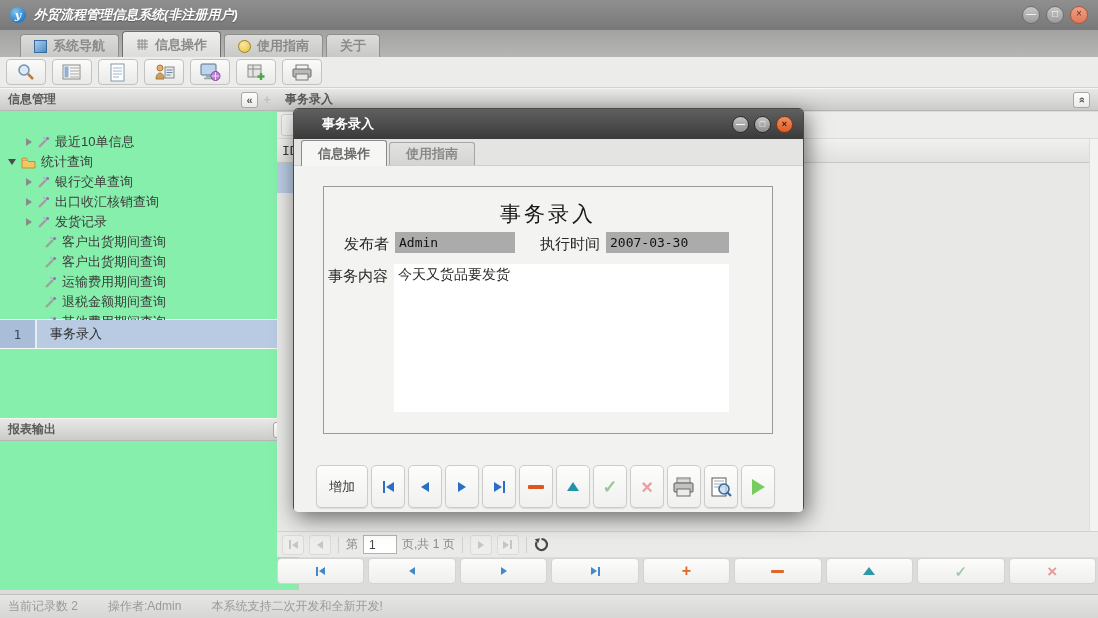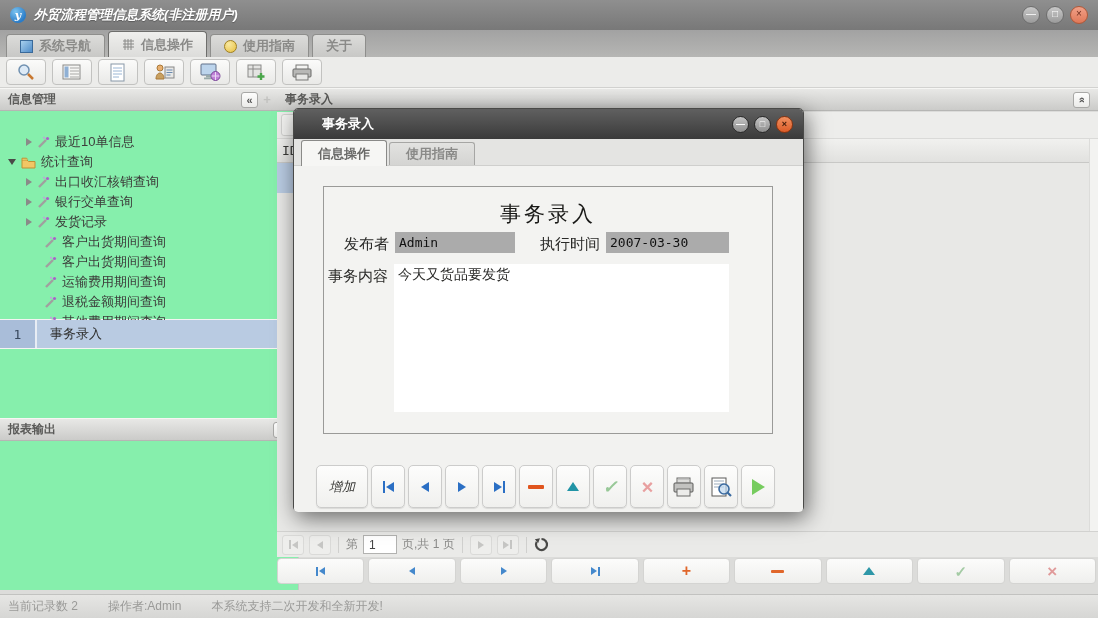--- a/index.html
+++ b/index.html
@@ -15,21 +15,21 @@
     color:#fff; font:italic bold 11px "DejaVu Serif", serif; display:flex; align-items:center; justify-content:center; }
   .win-title { color:#fff; font-weight:bold; font-size:13px; margin-left:8px; text-shadow:0 1px 1px rgba(0,0,0,.3);font-style:italic; }
   .winctl { margin-left:auto; display:flex; gap:6px; }
   .circ { width:18px; height:18px; border-radius:50%; border:1px solid #6e6e6e;
     background:linear-gradient(#c8c8c8,#9a9a9a); color:#fff; font-size:10px; line-height:16px; text-align:center; }
   .circ.close { background:linear-gradient(#f0a088,#e07858); border-color:#b05838; color:#703020; }
   .circ .glyph { display:block; transform:translateY(-1px); }
 
   
   .tabrow { position:absolute; left:0; top:30px; width:100%; height:27px;
-    background:linear-gradient(#a2a2a2,#b6b6b4); display:flex; align-items:flex-end; padding-left:6px; }
+    background:linear-gradient(#a2a2a2,#b6b6b4); display:flex; align-items:flex-end; padding-left:20px; }
   .tab { height:23px; display:flex; align-items:center; gap:6px; padding:0 13px;
     background:linear-gradient(#dcdcda,#c8c8c6); border:1px solid #8e8e8c; border-bottom:none;
     border-radius:4px 4px 0 0; color:#8a8a88; font-size:13px; font-weight:bold; margin-right:3px; }
   .tab.active { height:26px; background:linear-gradient(#efefed,#dcdcda); border-color:#6e6e6c; color:#8a8a88; }
   .ic-bluesq { width:13px; height:13px; border:1px solid #3a6a9a; background:linear-gradient(135deg,#a8d0ee,#4f8cc8); }
   .ic-coin { width:13px; height:13px; border-radius:50%; border:1px solid #a08020; background:radial-gradient(circle at 35% 30%, #f8e8a0,#e8c040); }
 
   
   .toolbar { position:absolute; left:0; top:57px; width:100%; height:31px; background:#ececea;
     border-bottom:1px solid #d2d2d0; display:flex; align-items:center; gap:6px; padding-left:6px; }
@@ -120,21 +120,21 @@
   .flabel { position:absolute; font-size:15px; color:#2a2a28; }
   .ffield { position:absolute; height:21px; background:#ababab; border:none; font:13px "DejaVu Sans Mono", monospace; color:#111; padding-left:4px; }
   .lbl-pub { left:20px; top:48px; } .fld-pub { left:71px; top:45px; width:120px; }
   .lbl-time { left:216px; top:48px; } .fld-time { left:282px; top:45px; width:123px; }
   .lbl-content { left:4px; top:80px; }
   .fcontent { position:absolute; left:70px; top:77px; width:335px; height:148px; background:#fff; border:none; resize:none;
     font-family:"Liberation Sans", sans-serif; font-size:14px; color:#2a2a28; padding:2px 4px; outline:none; }
   .dlg-toolbar { position:absolute; left:22px; top:299px; display:flex; gap:3px; align-items:center; }
   .dbtn { min-width:34px; height:43px; border:1px solid #cccccb; border-radius:5px;
     background:linear-gradient(#fdfdfc,#f0f0ee); box-shadow:0 1px 1px rgba(0,0,0,.1);
-    display:flex; align-items:center; justify-content:center; gap:1px;font-style:italic; }
+    display:flex; align-items:center; justify-content:center; gap:1px; }
   .dbtn.add { min-width:52px; font-size:13px; color:#3a3a38; }
   .dbtn .tl { border-right-width:8px; border-top-width:5px; border-bottom-width:5px; border-right-color:#2b6fc4; }
   .dbtn .tr { border-left-width:8px; border-top-width:5px; border-bottom-width:5px; border-left-color:#2b6fc4; }
   .dbtn .vb { width:2px; height:12px; background:#2b6fc4; }
   .dbtn .minus-bar { width:16px; height:4px; background:#e0551e; }
   .dbtn .tup { border-bottom-color:#2194a6; border-bottom-width:9px; border-left-width:6px; border-right-width:6px; }
   .dbtn .chk { font-size:18px; color:#98c898; }
   .dbtn .crs { font-size:20px; color:#e8a0a0; }
   .play { width:0; height:0; border-top:8px solid transparent; border-bottom:8px solid transparent; border-left:13px solid #76cc5e; }
 </style>
@@ -260,30 +260,30 @@
           </svg>
         <span>统计查询</span>
       </div>
       <div class="trow pl26">
         <span class="exp-c"></span>
         <svg width="13" height="13">
             <line x1="2" y1="11" x2="9" y2="4" stroke="#a0a09e" stroke-width="2.4"></line>
             <circle cx="10.5" cy="2.5" r="1.6" fill="#a864c8"></circle>
             <circle cx="7" cy="1.8" r="1" fill="#c898e0"></circle>
           </svg>
-        <span>出口收汇核销查询</span>
+        <span>银行交单查询</span>
       </div>
       <div class="trow pl26">
         <span class="exp-c"></span>
         <svg width="13" height="13">
             <line x1="2" y1="11" x2="9" y2="4" stroke="#a0a09e" stroke-width="2.4"></line>
             <circle cx="10.5" cy="2.5" r="1.6" fill="#a864c8"></circle>
             <circle cx="7" cy="1.8" r="1" fill="#c898e0"></circle>
           </svg>
-        <span>银行交单查询</span>
+        <span>出口收汇核销查询</span>
       </div>
       <div class="trow pl26">
         <span class="exp-c"></span>
         <svg width="13" height="13">
             <line x1="2" y1="11" x2="9" y2="4" stroke="#a0a09e" stroke-width="2.4"></line>
             <circle cx="10.5" cy="2.5" r="1.6" fill="#a864c8"></circle>
             <circle cx="7" cy="1.8" r="1" fill="#c898e0"></circle>
           </svg>
         <span>发货记录</span>
       </div>

